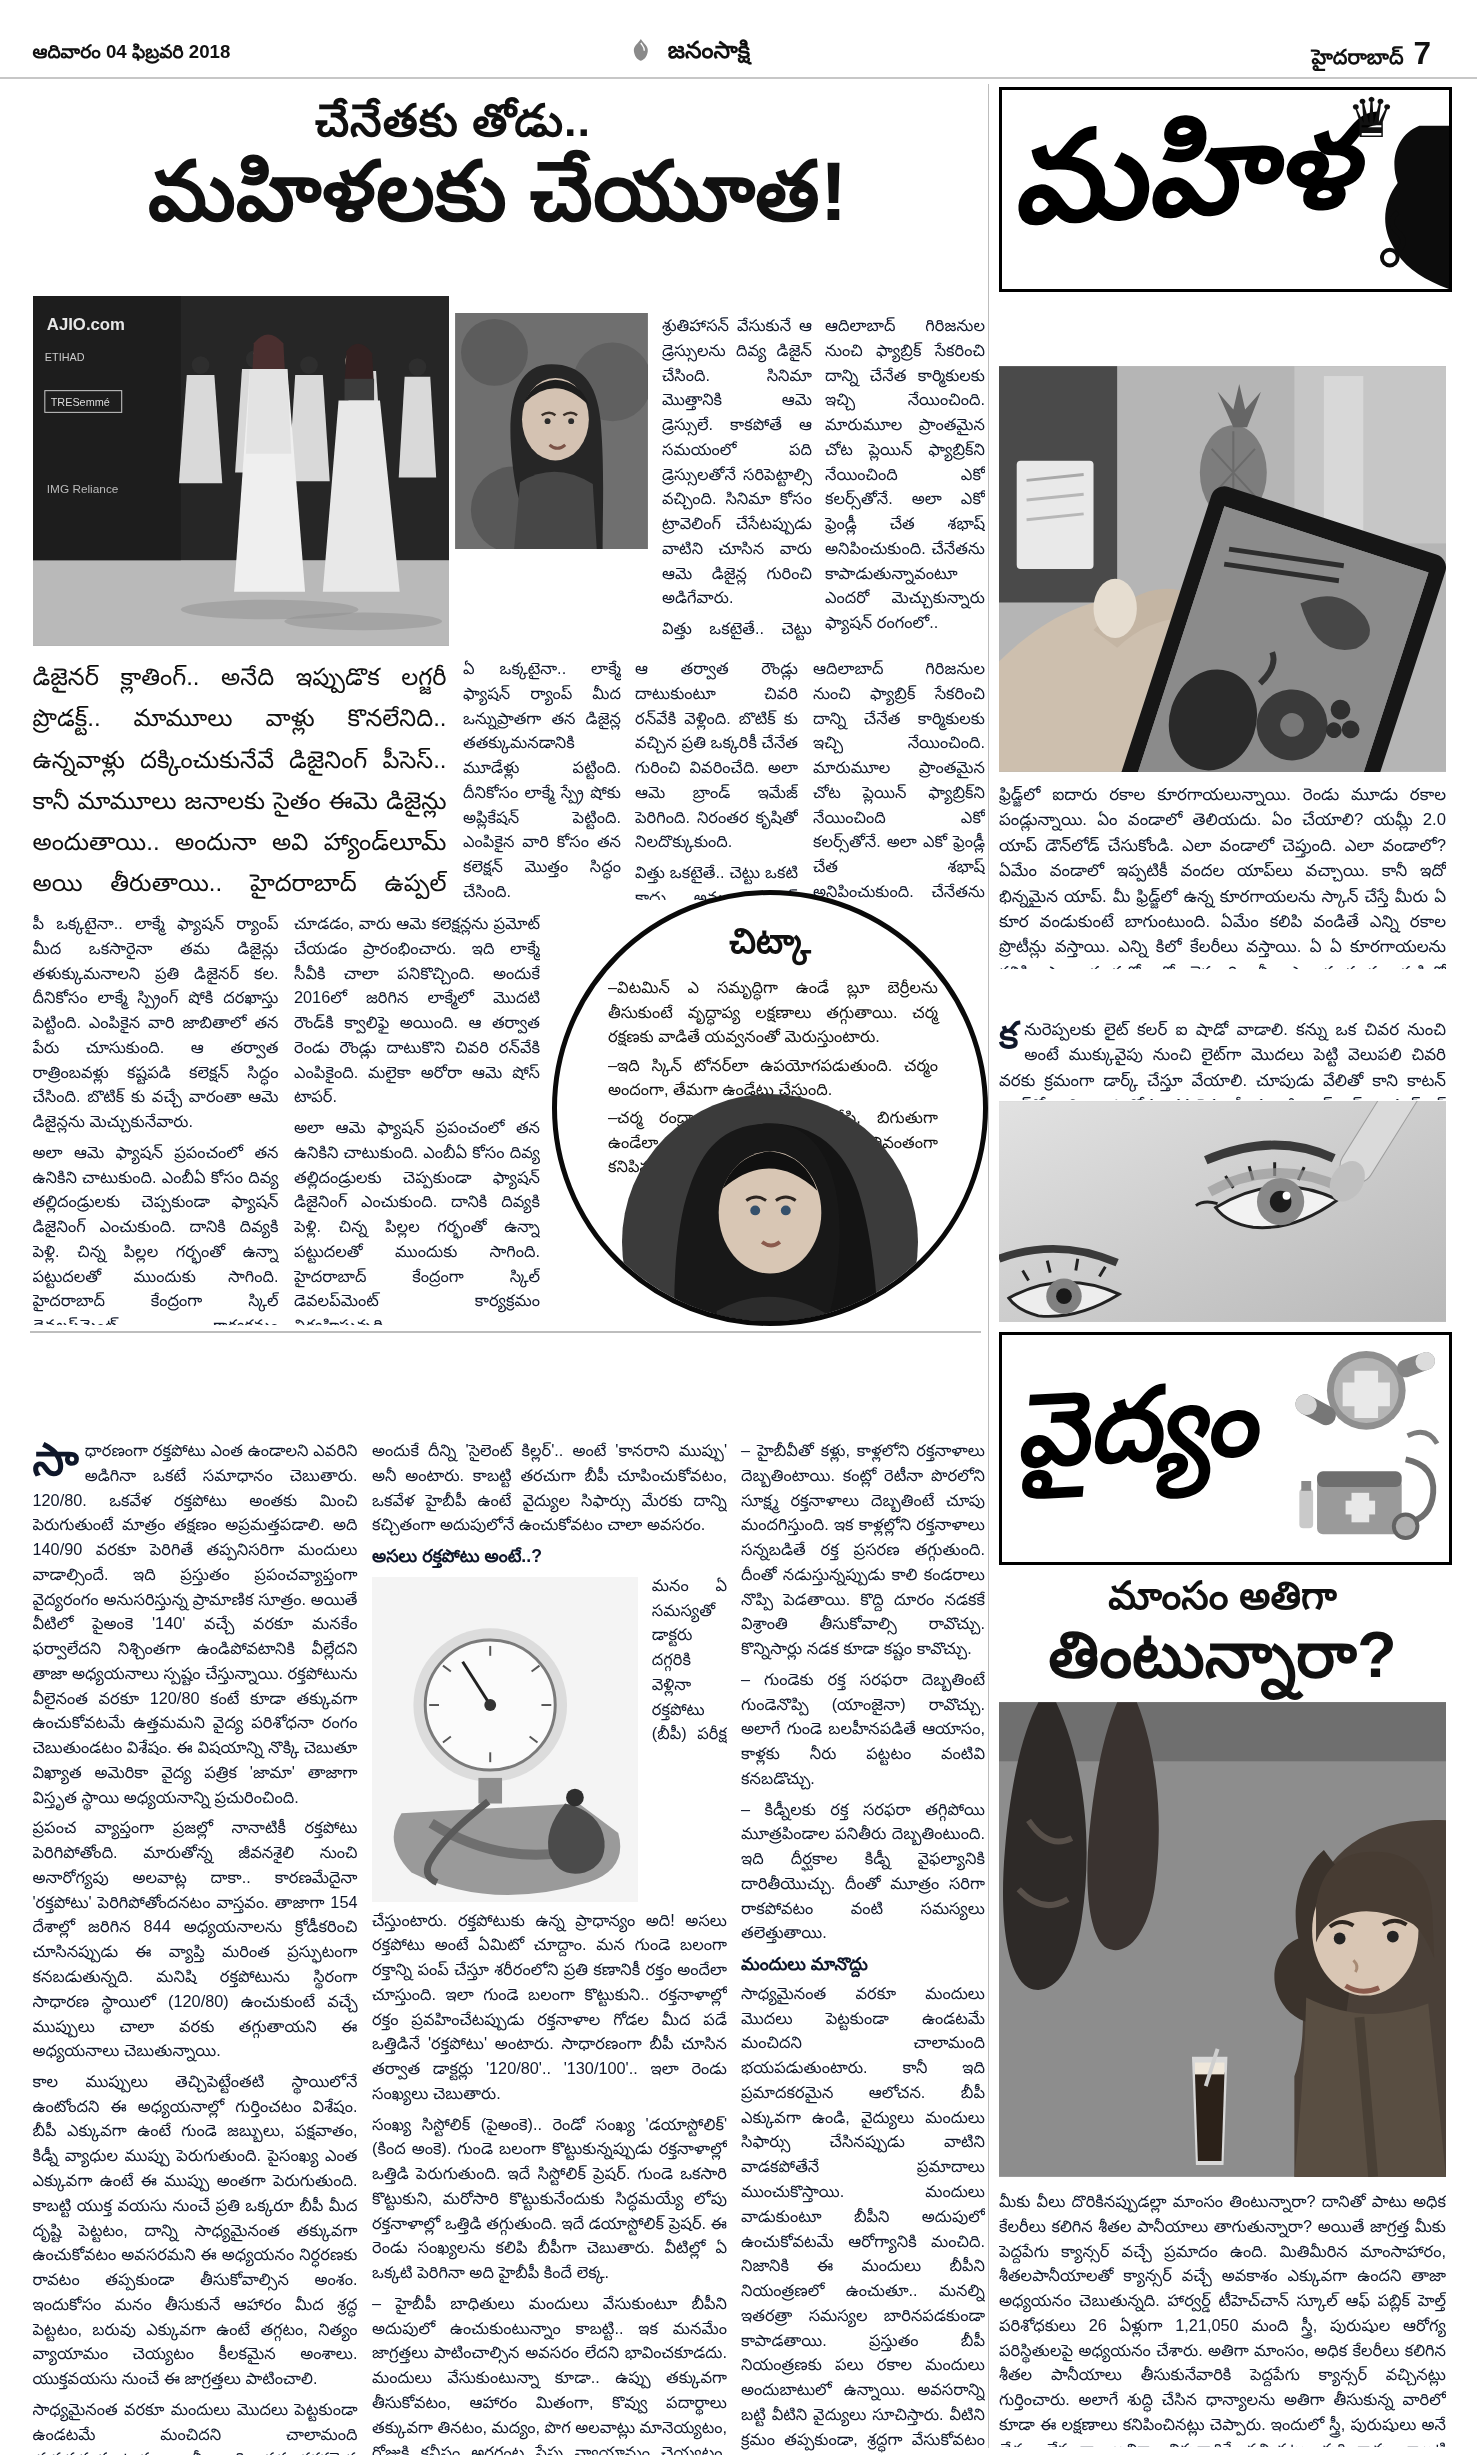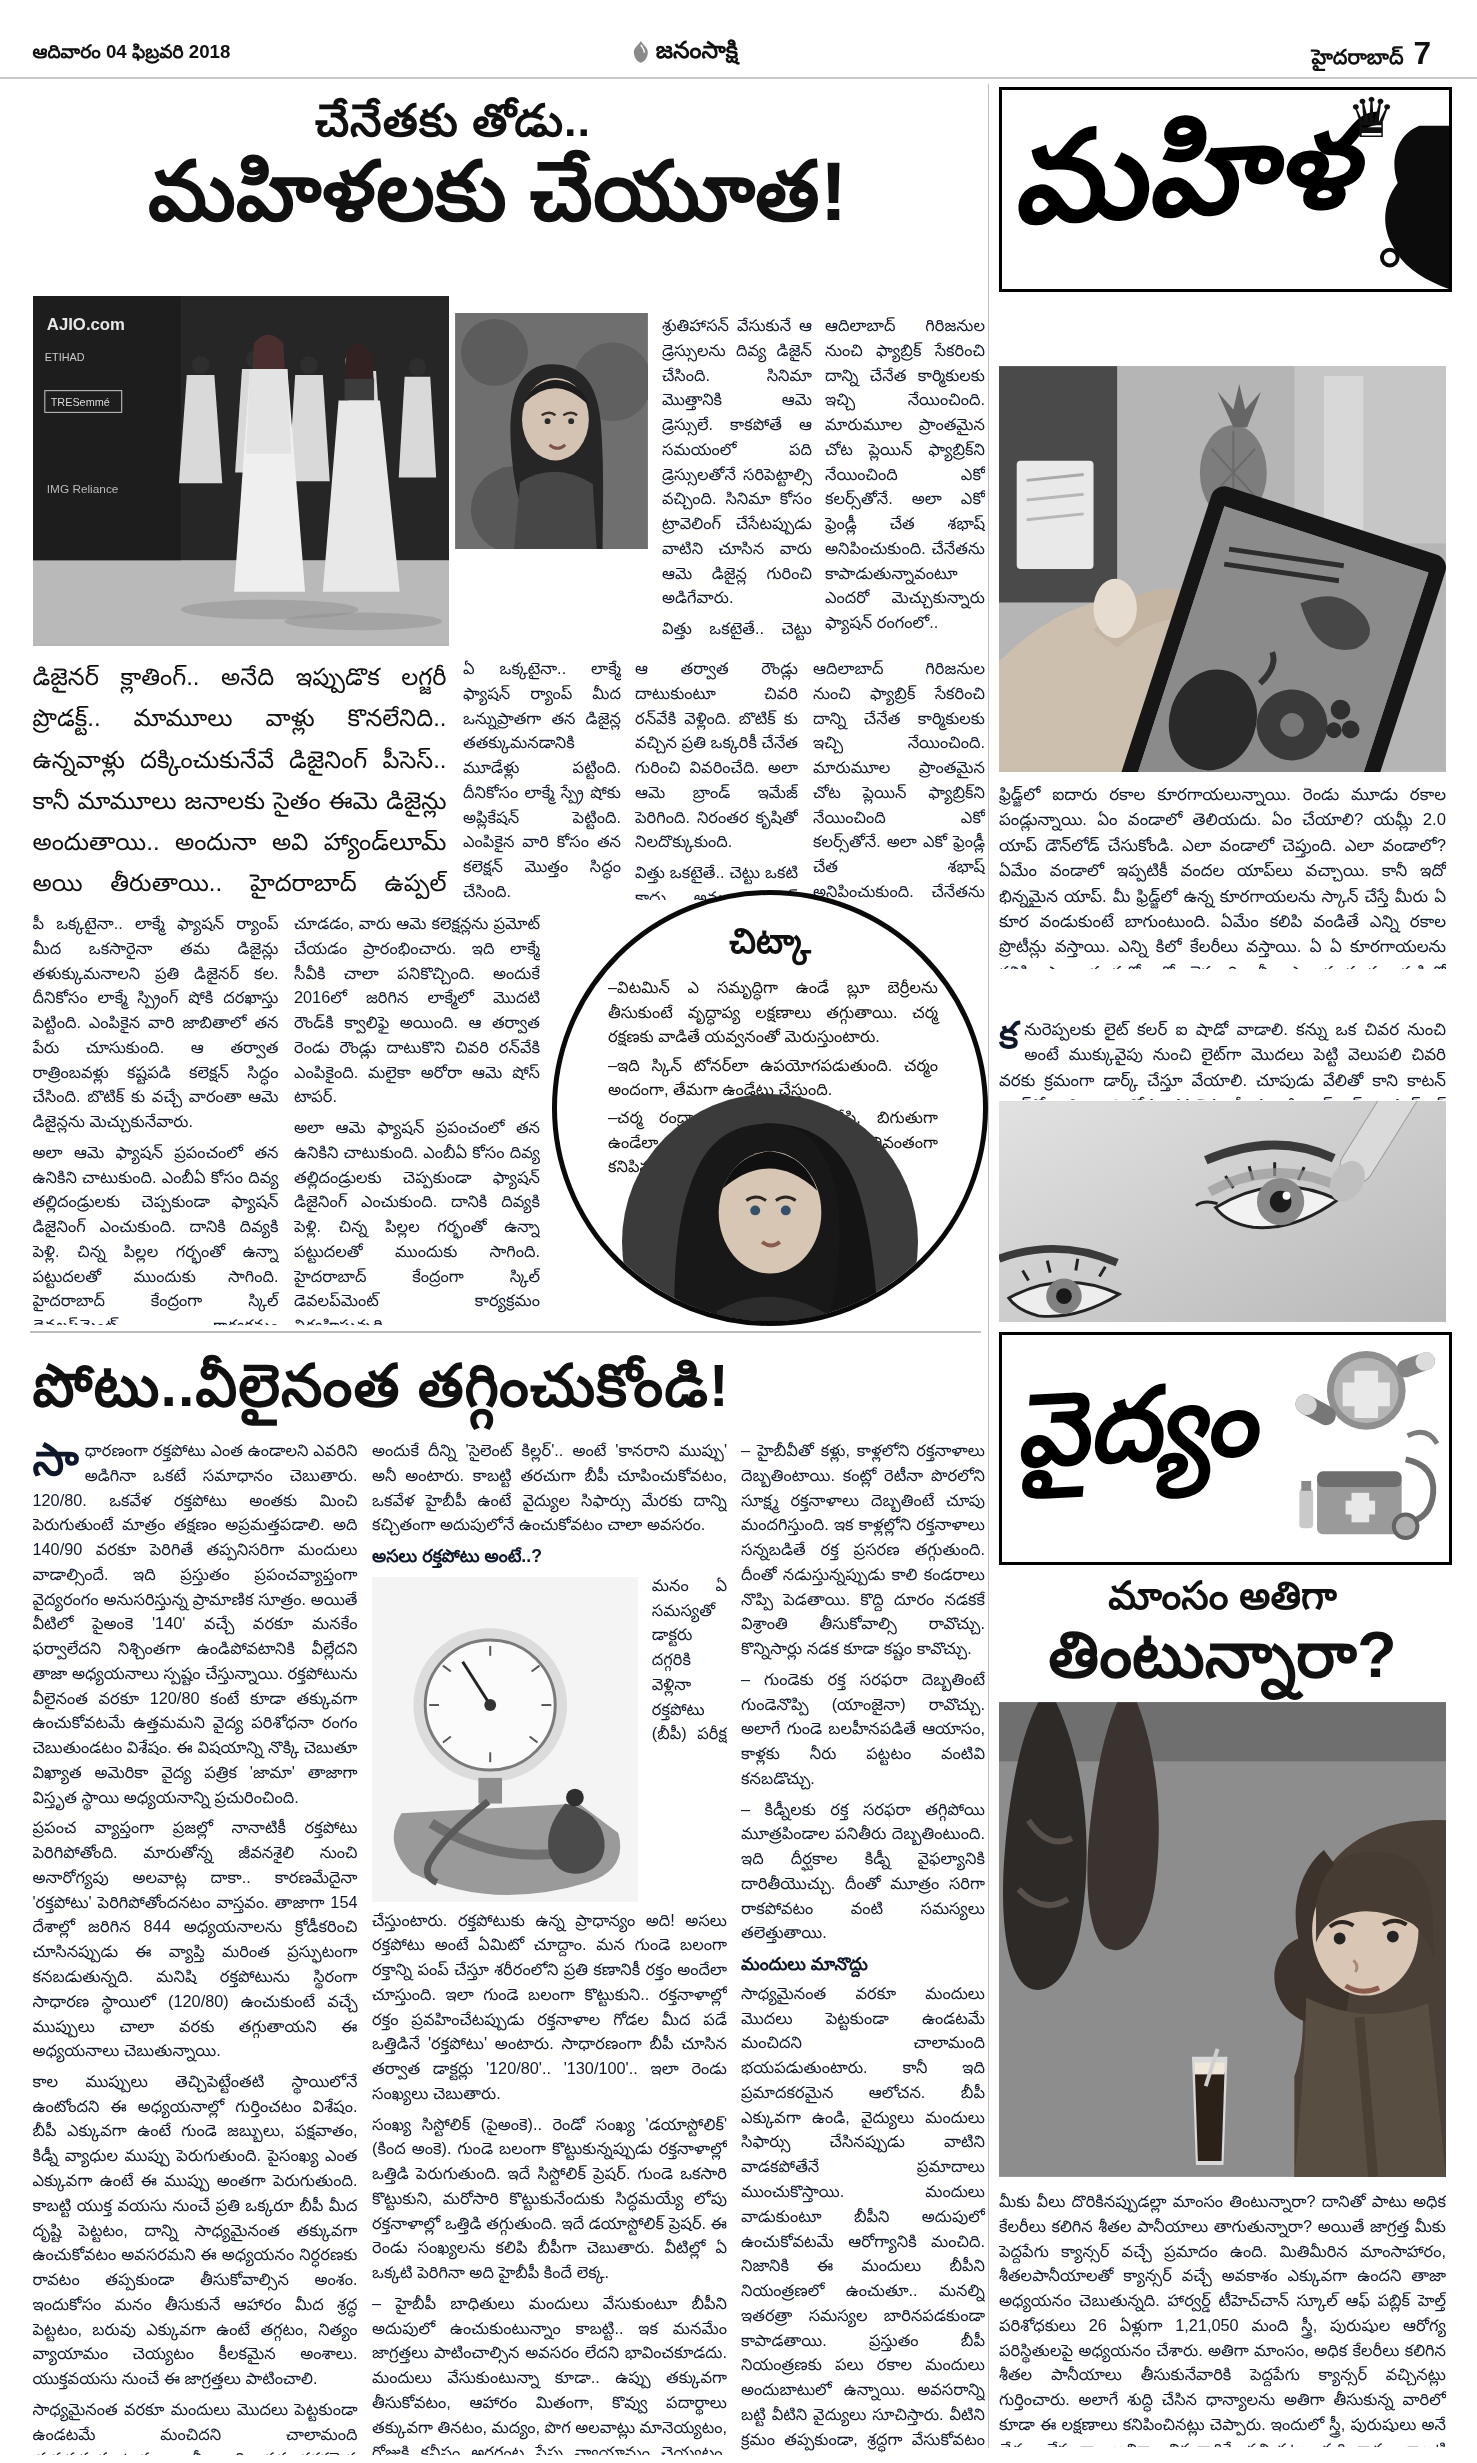--- a/index.html
+++ b/index.html
@@ -32,21 +32,21 @@
   .meat-h1{font-size:39px;font-weight:700;}
   .eyes-title{font-size:32.5px;font-weight:900;}
   .hdr-txt{font-size:18.7px;font-weight:bold;}
 </style>
 </head>
 <body>
 
 <div id="page">
 
   <div class="abs hdr-txt" style="left:32.5px;top:41px;">ఆదివారం 04 ఫిబ్రవరి 2018</div>
-  <div class="abs" style="left:630px;top:37px;display:flex;align-items:flex-end;gap:4px;">
+  <div class="abs" style="left:630px;top:37px;display:flex;align-items:flex-start;gap:16px;">
     <span style="display:inline-block;">
       <svg width="21.7" height="25.6" viewBox="0 0 22 26">
           <path d="M11 2 C14 7 19 9 18 15 C17 21 13 24 11 24 C9 24 5 21 4 15 C3 9 8 7 11 2Z" fill="#8a8a8a"></path>
           <path d="M11 6 C12.5 9 15 10 14.5 14" stroke="#fff" stroke-width="1.4" fill="none"></path>
         </svg>
     </span>
     <span class="hdr-txt" style="font-size:23.6px;">జనంసాక్షి</span>
   </div>
   <div class="abs" style="right:47px;top:35px;display:flex;align-items:baseline;gap:9.9px;">
     <span class="hdr-txt" style="font-size:20.7px;">హైదరాబాద్</span>
@@ -185,21 +185,20 @@
             <circle cx="172" cy="252" r="9"></circle>
             <circle cx="140" cy="260" r="8"></circle>
             <circle cx="162" cy="260" r="8"></circle>
           </g>
       </svg>
     </div>
   </div>
 
   <div class="rule-h" style="left:29.6px;top:1331px;width:951px;background:#bdbdbd;"></div>
 
-  <div class="abs bp-head" style="left:32.5px;top:1352px;width:946px;">పోటు..వీలైనంత తగ్గించుకోండి!</div>
 
   <div class="abs body-txt just" style="left:32.5px;top:1438px;width:325px;height:1017px;">
     <span class="dropcap">సా</span>
     <p>ధారణంగా రక్తపోటు ఎంత ఉండాలని ఎవరిని అడిగినా ఒకటే సమాధానం చెబుతారు. 120/80. ఒకవేళ రక్తపోటు అంతకు మించి పెరుగుతుంటే మాత్రం తక్షణం అప్రమత్తపడాలి. అది 140/90 వరకూ పెరిగితే తప్పనిసరిగా మందులు వాడాల్సిందే. ఇది ప్రస్తుతం ప్రపంచవ్యాప్తంగా వైద్యరంగం అనుసరిస్తున్న ప్రామాణిక సూత్రం. అయితే వీటిలో పైఅంకె '140' వచ్చే వరకూ మనకేం ఫర్వాలేదని నిశ్చింతగా ఉండిపోవటానికి వీల్లేదని తాజా అధ్యయనాలు స్పష్టం చేస్తున్నాయి. రక్తపోటును వీలైనంత వరకూ 120/80 కంటే కూడా తక్కువగా ఉంచుకోవటమే ఉత్తమమని వైద్య పరిశోధనా రంగం చెబుతుండటం విశేషం. ఈ విషయాన్ని నొక్కి చెబుతూ విఖ్యాత అమెరికా వైద్య పత్రిక 'జామా' తాజాగా విస్తృత స్థాయి అధ్యయనాన్ని ప్రచురించింది.</p>
     <p>ప్రపంచ వ్యాప్తంగా ప్రజల్లో నానాటికీ రక్తపోటు పెరిగిపోతోంది. మారుతోన్న జీవనశైలి నుంచి అనారోగ్యపు అలవాట్ల దాకా.. కారణమేదైనా 'రక్తపోటు' పెరిగిపోతోందనటం వాస్తవం. తాజాగా 154 దేశాల్లో జరిగిన 844 అధ్యయనాలను క్రోడీకరించి చూసినప్పుడు ఈ వ్యాప్తి మరింత ప్రస్ఫుటంగా కనబడుతున్నది. మనిషి రక్తపోటును స్థిరంగా సాధారణ స్థాయిలో (120/80) ఉంచుకుంటే వచ్చే ముప్పులు చాలా వరకు తగ్గుతాయని ఈ అధ్యయనాలు చెబుతున్నాయి.</p>
     <p>కాల ముప్పులు తెచ్చిపెట్టేంతటి స్థాయిలోనే ఉంటోందని ఈ అధ్యయనాల్లో గుర్తించటం విశేషం. బీపీ ఎక్కువగా ఉంటే గుండె జబ్బులు, పక్షవాతం, కిడ్నీ వ్యాధుల ముప్పు పెరుగుతుంది. పైసంఖ్య ఎంత ఎక్కువగా ఉంటే ఈ ముప్పు అంతగా పెరుగుతుంది. కాబట్టి యుక్త వయసు నుంచే ప్రతి ఒక్కరూ బీపీ మీద దృష్టి పెట్టటం, దాన్ని సాధ్యమైనంత తక్కువగా ఉంచుకోవటం అవసరమని ఈ అధ్యయనం నిర్ధరణకు రావటం తప్పకుండా తీసుకోవాల్సిన అంశం. ఇందుకోసం మనం తీసుకునే ఆహారం మీద శ్రద్ధ పెట్టటం, బరువు ఎక్కువగా ఉంటే తగ్గటం, నిత్యం వ్యాయామం చెయ్యటం కీలకమైన అంశాలు. యుక్తవయసు నుంచే ఈ జాగ్రత్తలు పాటించాలి.</p>
     <p>సాధ్యమైనంత వరకూ మందులు మొదలు పెట్టకుండా ఉండటమే మంచిదని చాలామంది భయపడుతుంటారు. కానీ ఇది ప్రమాదకరమైన ఆలోచన. బీపీ ఎక్కువగా ఉండి, వైద్యులు మందులు సిఫార్సు చేసినప్పుడు వాటిని వాడకపోతేనే ప్రమాదాలు ముంచుకొస్తాయి. మందులు వాడుకుంటూ బీపీని అదుపులో ఉంచుకోవటమే ఆరోగ్యానికి మంచిది. నిజానికి ఈ మందులు బీపీని నియంత్రణలో ఉంచుతూ.. మనల్ని ఇతరత్రా సమస్యల బారినపడకుండా కాపాడతాయి. ప్రస్తుతం బీపీ నియంత్రణకు పలు రకాల మందులు అందుబాటులో ఉన్నాయి. అవసరాన్ని బట్టి వీటిని వైద్యులు సూచిస్తారు. వీటిని క్రమం తప్పకుండా, శ్రద్ధగా వేసుకోవటం తప్పనిసరి. ఎట్టి పరిస్థితుల్లోనూ మధ్యలో మానెయ్య కూడదు. ఏదో ఒక మందు బాగా పనిచేస్తుందనో, మరెవరో చెప్పారనో మందులను మార్చొద్దు. ఈ మందుల విషయంలో డాక్టర్ సలహా ముఖ్యం.</p>
   </div>
 
   <div class="abs" style="left:372px;top:1438px;width:355px;height:1017px;overflow:hidden;">

